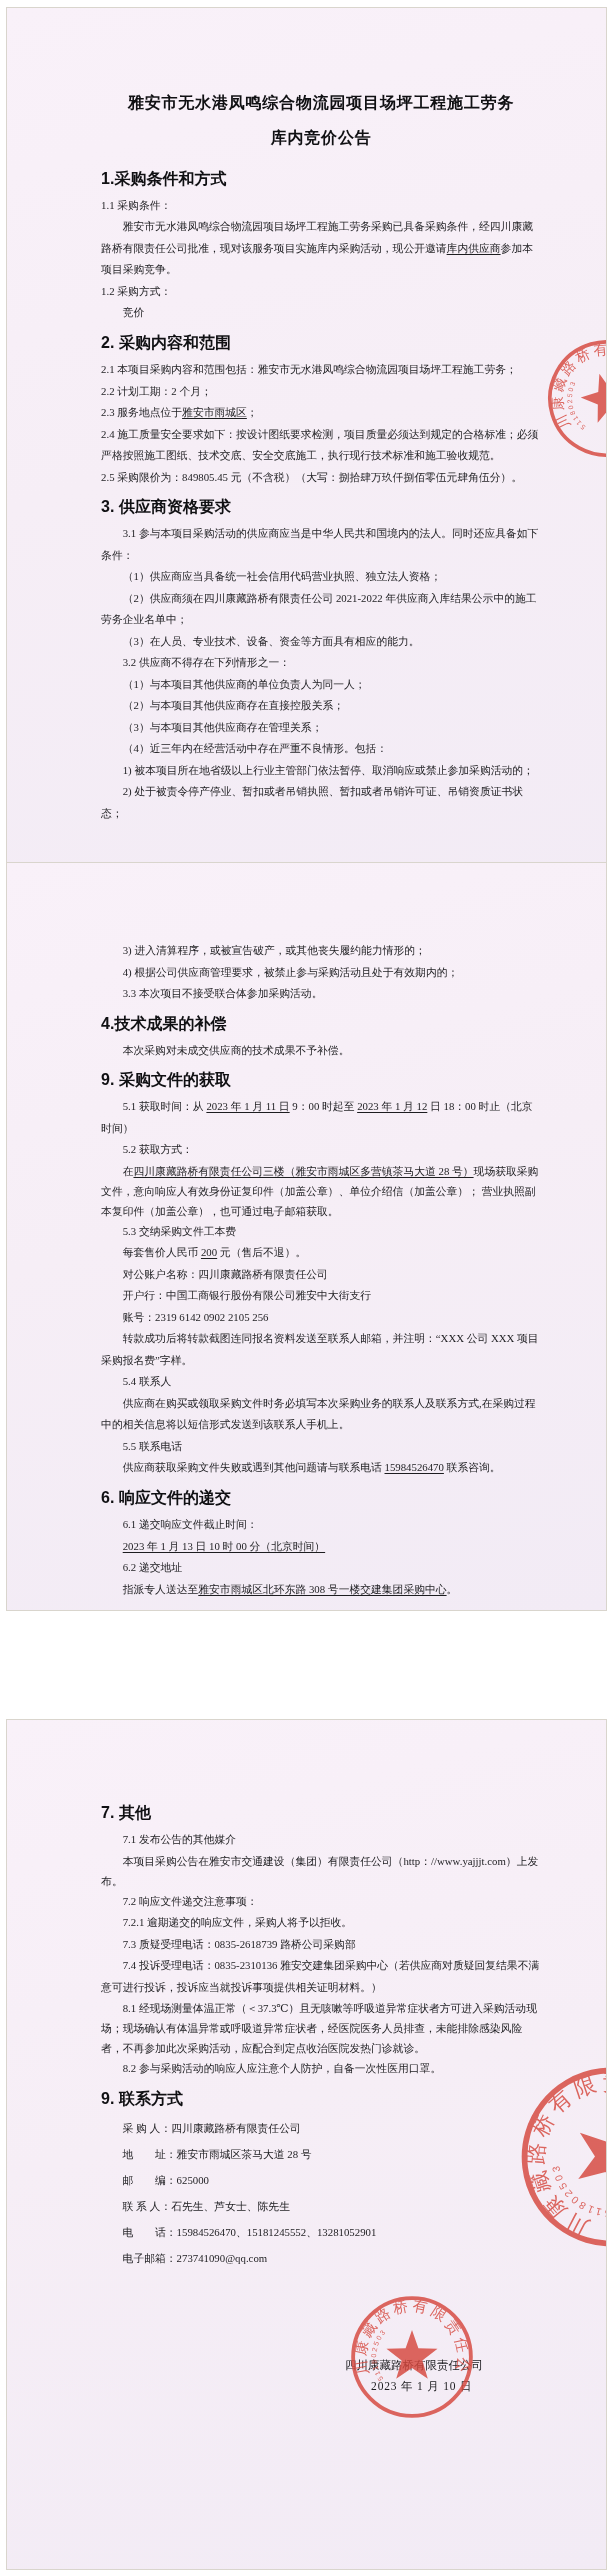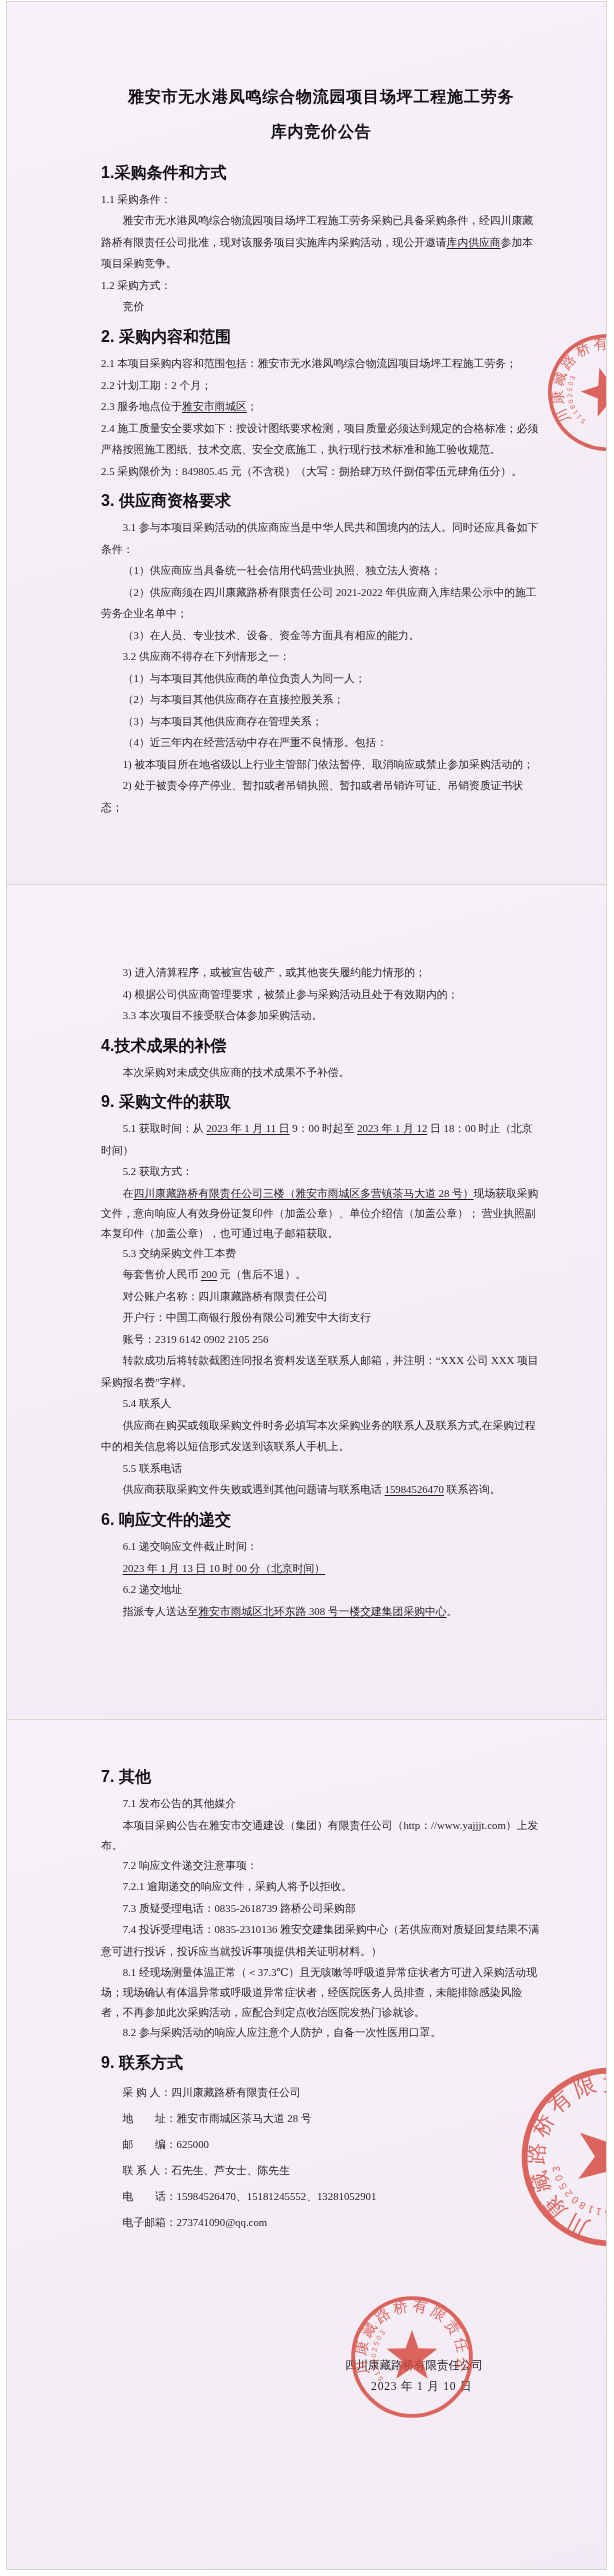--- a/index.html
+++ b/index.html
@@ -5,27 +5,27 @@
   html,body{margin:0;padding:0}
   body{
     width:615px;height:2576px;position:relative;background:#ffffff;
     font-family:"Liberation Serif","DejaVu Serif",serif;color:#1d1d20;
   }
   .page{
     position:absolute;left:6.1px;width:601px;box-sizing:border-box;
     background:linear-gradient(165deg,#f9f1f9 0%,#f6eef6 45%,#f2ebf5 100%);
     border:0.8px solid #d9d5cd;overflow:hidden;
   }
-  #p1{top:1px;height:951px}
-  #p2{top:884px;height:849px}
+  #p1{top:7px;height:951px}
+  #p2{top:862px;height:749px}
   #p3{top:1719px;height:851px}
   .content{padding:0 65px 0 94px;font-size:10.8px;line-height:21.5px}
   #p1 .content{padding-top:77px}
   #p2 .content{padding-top:77px}
-  #p3 .content{padding-top:38px}
+  #p3 .content{padding-top:74px}
   .doc-title{
     font-family:"Liberation Sans","DejaVu Sans",sans-serif;font-weight:700;
     font-size:16px;line-height:35px;text-align:center;color:#101013;
     letter-spacing:0.8px;margin:0 0 10.8px 0;text-indent:0;
   }
   .sec-h{
     font-family:"Liberation Sans","DejaVu Sans",sans-serif;font-weight:700;
     font-size:16px;line-height:26px;color:#101013;margin:6.1px 0 3.1px 0;
   }
   .para{margin:0;text-indent:0}

